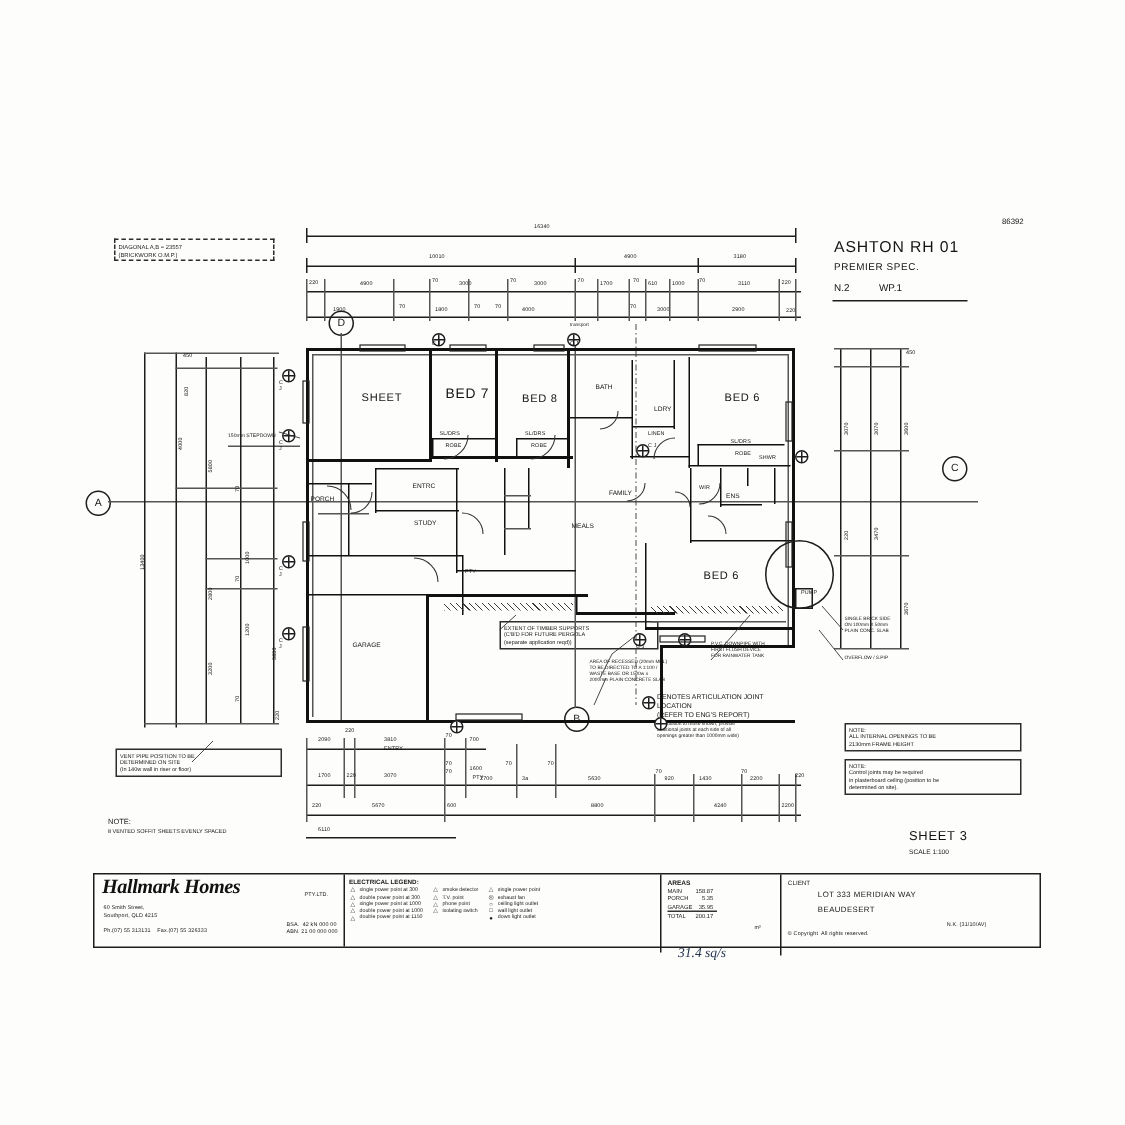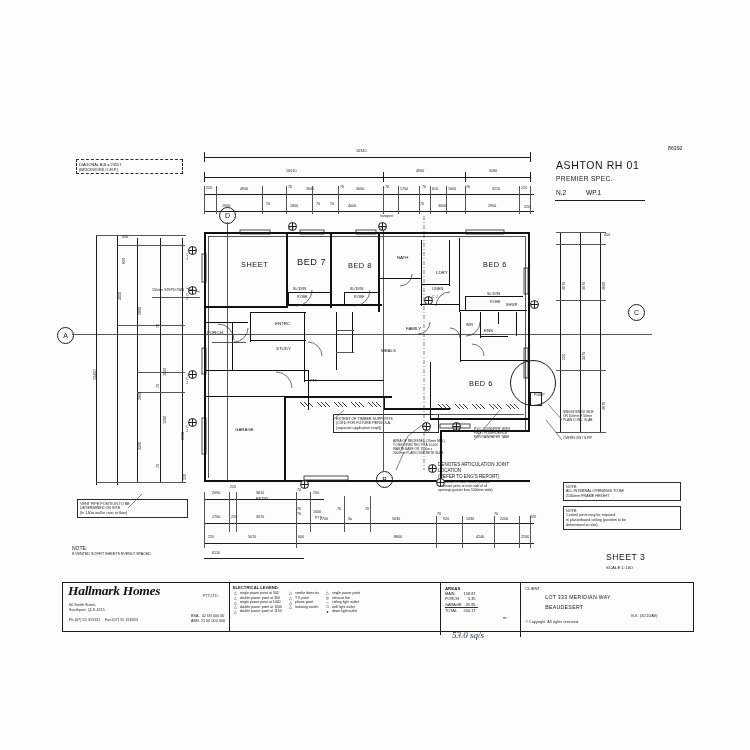--- a/index.html
+++ b/index.html
@@ -594,15 +594,15 @@
 
     <div class="tbcell" style="width:170px;padding:3px 4px;position:relative;">
       <div style="font-size:4.2px;">CLIENT</div>
       <div class="txt sm" style="left:24px;top:12px;letter-spacing:.3px;">LOT 333 MERIDIAN WAY</div>
       <div class="txt sm" style="left:24px;top:22px;letter-spacing:.3px;">BEAUDESERT</div>
       <div class="txt tiny" style="left:4px;top:38px;">© Copyright  All rights reserved.</div>
       <div class="txt tiny" style="left:110px;top:32px;">N.K. (31/10/AV)</div>
     </div>
   </div>
 
-  <div class="txt handw" style="left:452px;top:631px;font-size:9px;color:#23324d;">53.0 sq/s</div>
+  <div class="txt handw" style="left:452px;top:631px;font-size:9px;color:#23324d;">31.4 sq/s</div>
 
 </div>
 
 </body></html>

